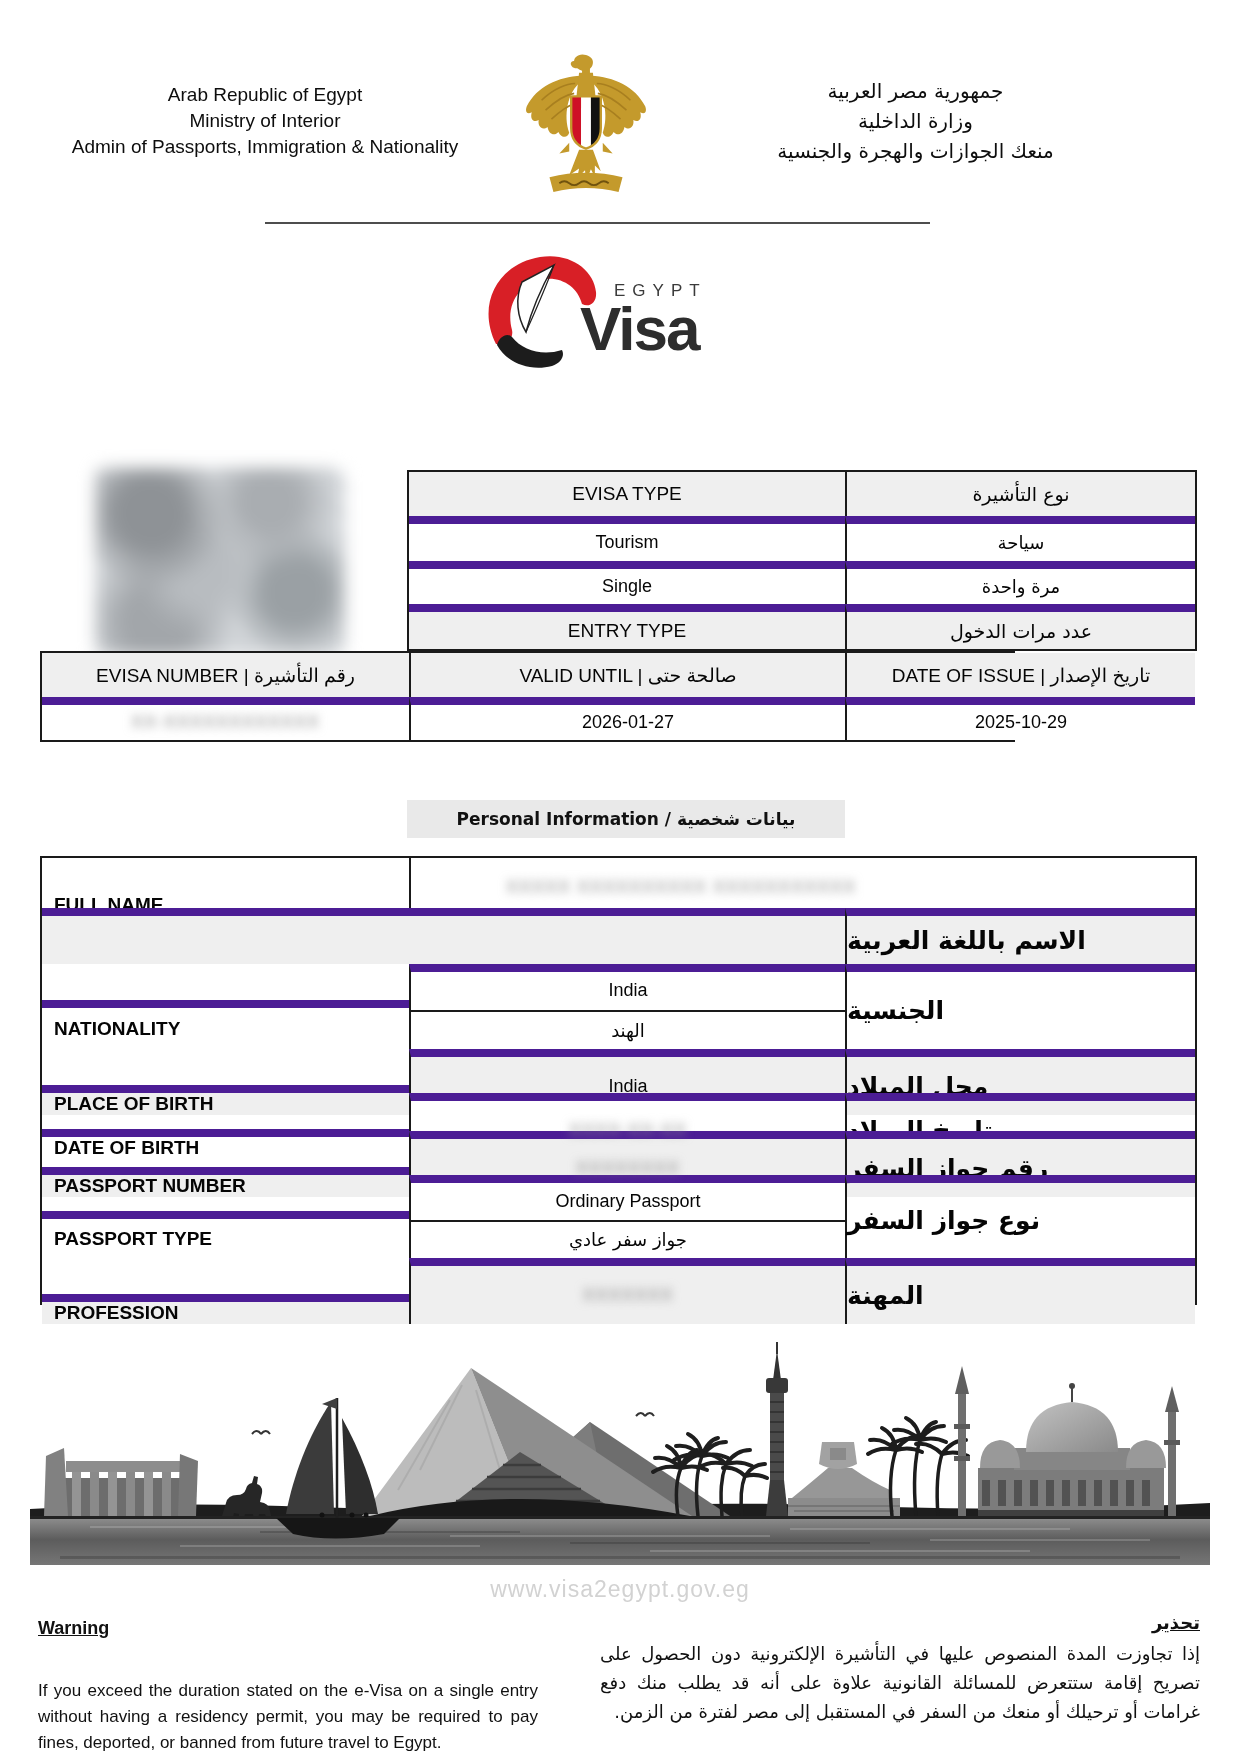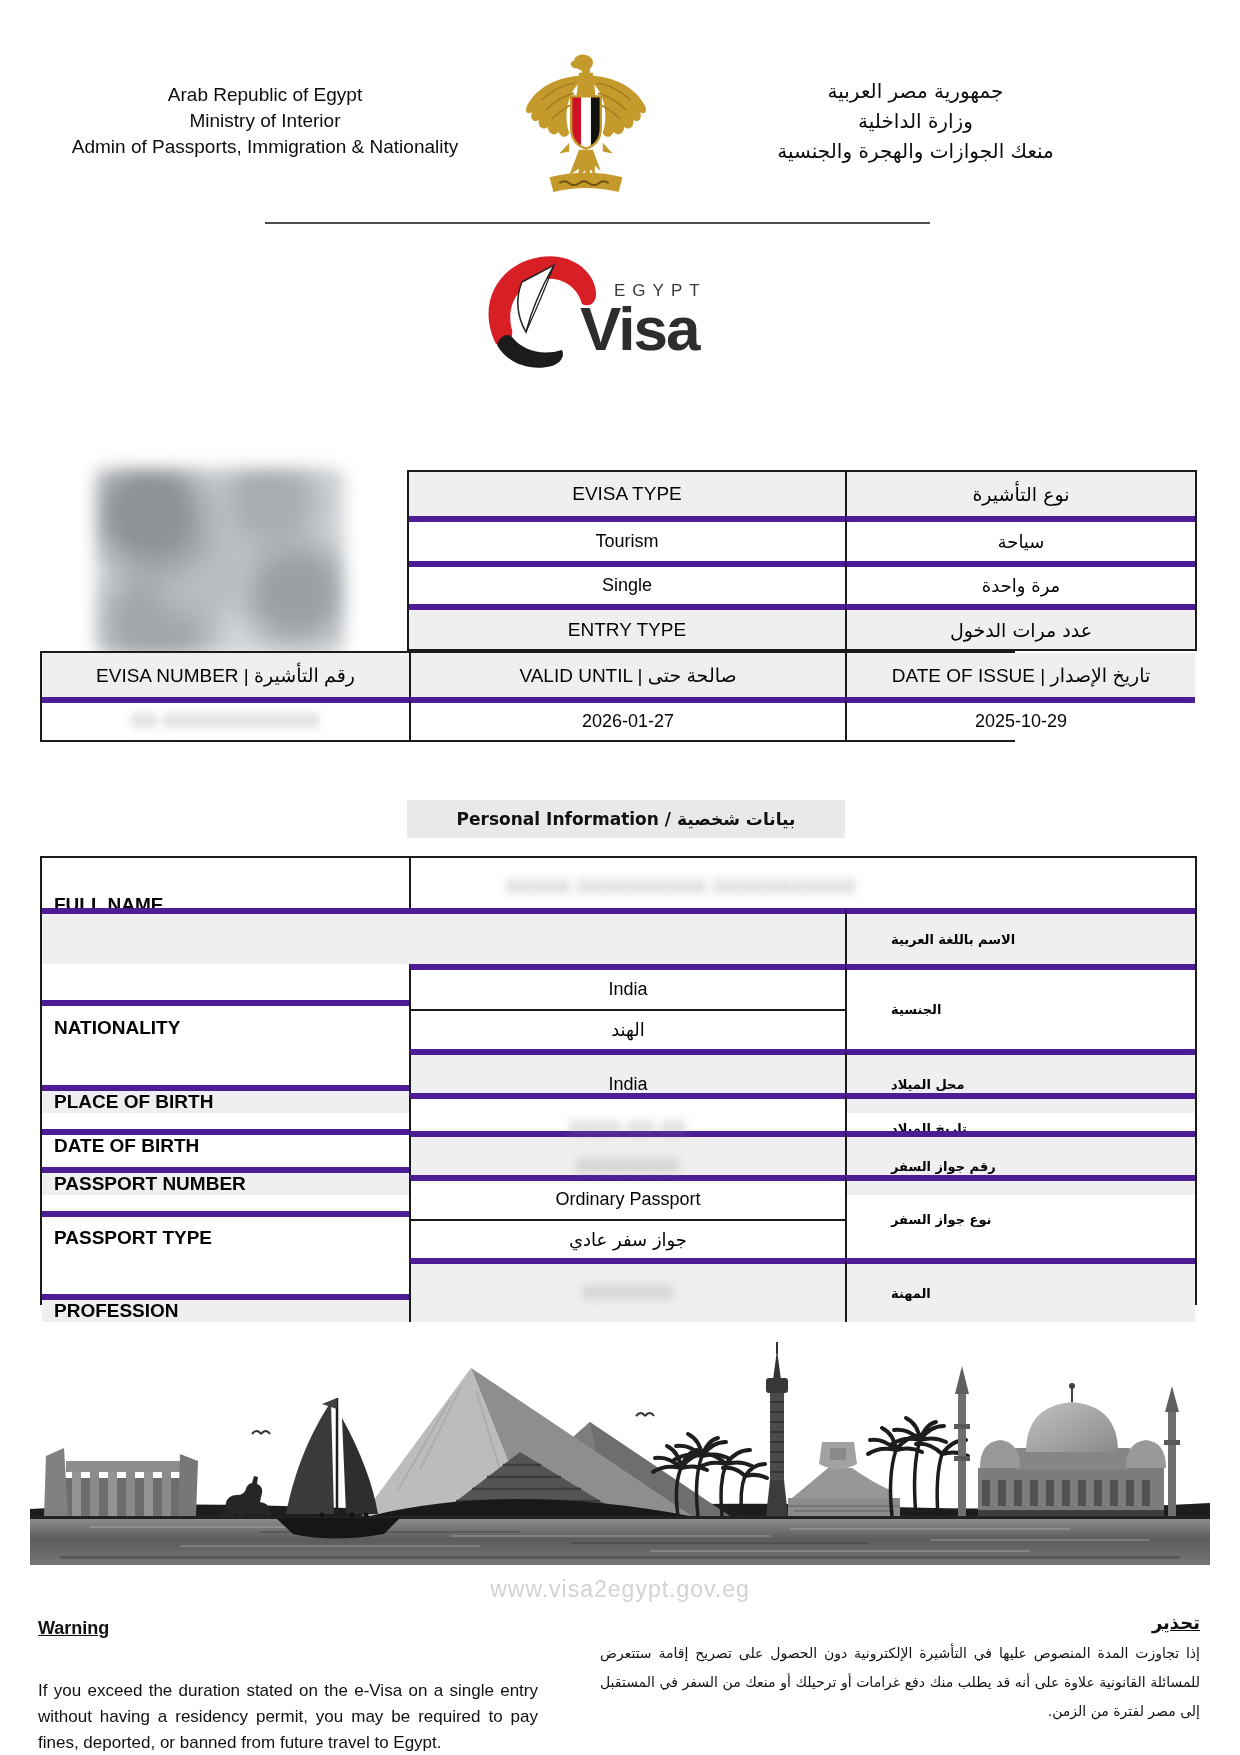--- a/index.html
+++ b/index.html
@@ -14,26 +14,26 @@
                font-size:20px; line-height:30px; color:#0d0d0d; direction:rtl; }
   .emblem { position:absolute; left:512px; top:48px; width:148px; height:150px; }
   .top-divider { position:absolute; left:265px; top:222px; width:665px; height:2px; background:#4d4d4d; }
 
   
   .evisa-logo { position:absolute; left:468px; top:246px; width:260px; height:126px; }
 
   
   .tbl { position:absolute; border:2px solid #1a1a1a; }
   .cell { display:flex; align-items:center; justify-content:center; font-size:18px; color:#050505;
-          border-left:2px solid #1a1a1a; border-top:6px solid #4c1d95; background:#fff; }
+          border-left:2px solid #1a1a1a; border-top:8px solid #4c1d95; background:#fff; }
   .cell.first-col { border-left:none; }
   .cell.first-row { border-top:none; }
   .cell.hdr { background:#efefef; font-weight:normal; font-size:19px; }
   .cell.lbl { justify-content:flex-start; padding-left:12px; font-weight:bold; font-size:19px; background:transparent;margin-top:36px; }
-  .cell.ar-lbl { justify-content:flex-end; padding-right:14px; font-weight:bold; font-size:13px; direction:rtl; background:transparent;padding-left:44px; }
+  .cell.ar-lbl { justify-content:flex-end; padding-right:14px; font-weight:bold; font-size:25px; direction:rtl; background:transparent; }
   .row { display:grid; }
   .row.gray > .cell { background:#efefef; }
   .split { display:flex; flex-direction:column; align-items:stretch; justify-content:stretch; padding:0; }
   .split > div { flex:1; display:flex; align-items:center; justify-content:center; }
   .split > div + div { border-top:2px solid #1a1a1a; }
 
   .blur-text { filter:blur(5px); color:#8d8d8d; letter-spacing:1px; user-select:none; }
 
   
   .qr-blur { position:absolute; left:95px; top:468px; width:250px; height:188px; border-radius:10px;
@@ -55,21 +55,21 @@
   .skyline { position:absolute; left:30px; top:1330px; width:1180px; height:235px; }
 
   
   .watermark { position:absolute; left:0; top:1576px; width:100%; text-align:center;
                font-size:23px; letter-spacing:1px; color:#d2d2d2; }
   .warn-en { position:absolute; left:38px; top:1618px; width:500px; }
   .warn-en h4 { font-size:18px; text-decoration:underline; margin-bottom:8px; }
   .warn-en p { font-size:17px; line-height:26px; text-align:justify;margin-top:39px; }
   .warn-ar { position:absolute; left:600px; top:1612px; width:600px; direction:rtl; text-align:right; }
   .warn-ar h4 { font-size:18px; font-weight:bold; text-decoration:underline; margin-bottom:6px; }
-  .warn-ar p { font-size:14px; line-height:29px; text-align:justify; }
+  .warn-ar p { font-size:18px; line-height:29px; text-align:justify; }
 </style>
 </head>
 <body>
 
 <div class="page">
 
   <div class="header-en">
     <div>Arab Republic of Egypt</div>
     <div>Ministry of Interior</div>
     <div>Admin of Passports, Immigration &amp; Nationality</div>

